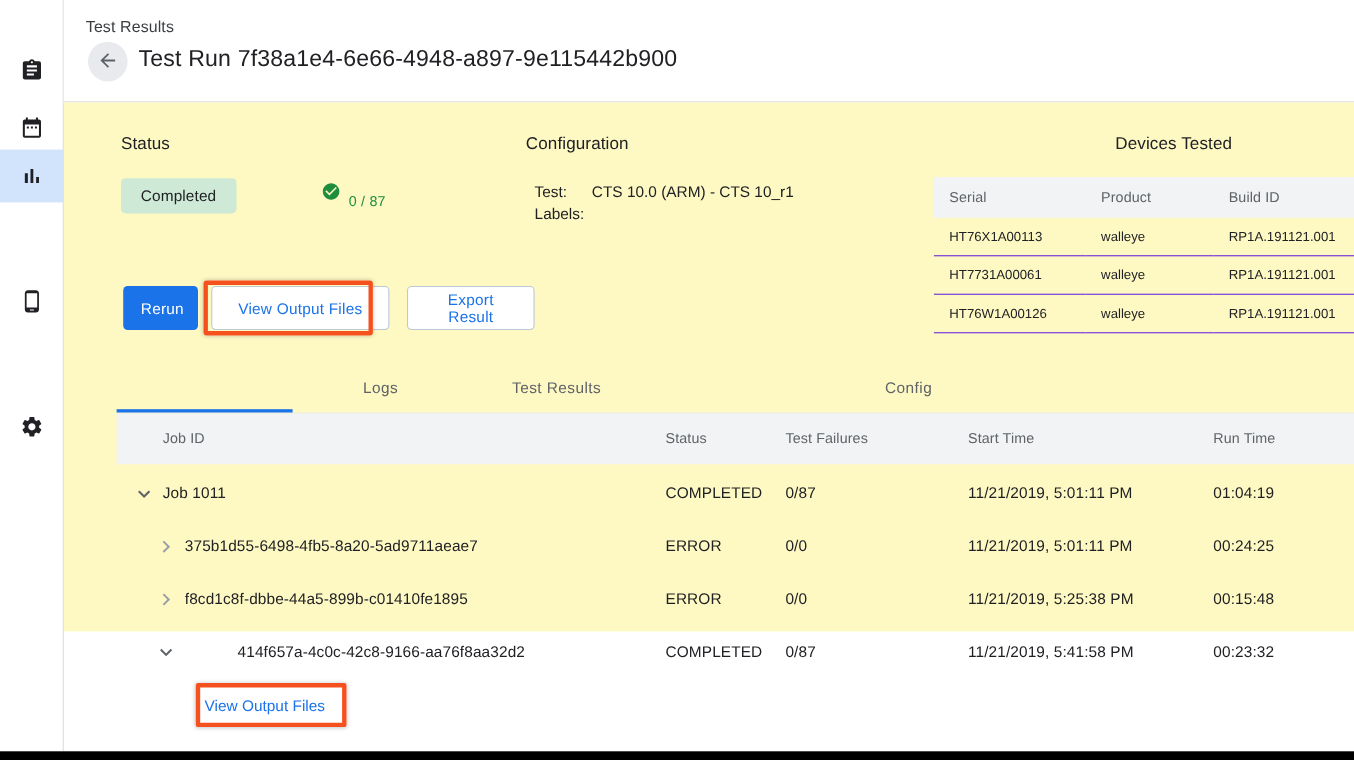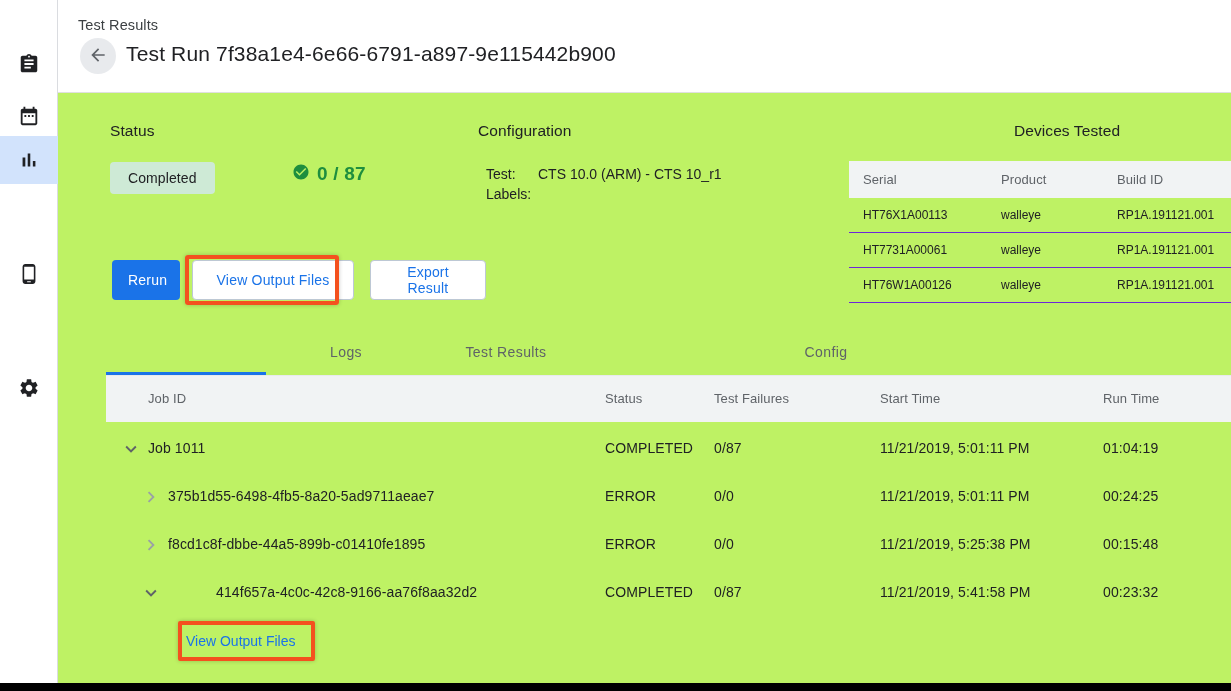--- a/index.html
+++ b/index.html
@@ -2,21 +2,21 @@
 <html><head>
 <meta charset="utf-8">
 <style>
   * { box-sizing: border-box; margin: 0; padding: 0; }
   html, body {
     width: 1231px; height: 691px;
     font-family: "Liberation Sans", sans-serif;
     background: #ffffff;
     overflow: hidden;
   }
-  #app { position: relative; width: 1231px; height: 691px; background:#bef264; }
+  #app { position: relative; width: 1231px; height: 574px; background:#fef9c3; }
 
   
   #sidebar {
     position: absolute; left: 0; top: 0; width: 58px; height: 683px;
     background: #ffffff; border-right: 1px solid #dadce0;
   }
   .side-item {
     position: absolute; left: 0; width: 58px; height: 48px;
     display: flex; align-items: center; justify-content: center;
     cursor: pointer;
@@ -56,21 +56,21 @@
   #status-badge {
     position: absolute; left: 110px; top: 162px;
     background: #ceead6; color: #202124;
     font-size: 14px; border-radius: 4px;
     padding: 8px 18px; letter-spacing: .1px;
   }
   #pass-count {
     position: absolute; left: 292px; top: 163px;
     display: flex; align-items: center; gap: 7px;
   }
-  #pass-count .txt { color: #1e8e3e; font-size: 19px; font-weight: 700; letter-spacing:.2px; }
+  #pass-count .txt { color: #1e8e3e; font-size: 13px; font-weight: 400; letter-spacing:.2px;margin-top:12px; }
 
   #config-rows {
     position: absolute; left: 486px; top: 164px;
     font-size: 14px; color: #202124; line-height: 20px;
   }
   .cfg-row { display: flex; align-items: center; }
   .cfg-key { width: 52px; color:#202124; }
   .cfg-val { color:#202124; }
 
   
@@ -197,21 +197,21 @@
 
   <header id="header">
     <div id="breadcrumb">Test Results</div>
     <button id="back-btn">
       <span>
         <svg width="20" height="20" viewBox="0 0 24 24" fill="#5f6368">
           <path d="M20 11H7.83l5.59-5.59L12 4l-8 8 8 8 1.41-1.41L7.83 13H20v-2z"></path>
         </svg>
       </span>
     </button>
-    <h1 id="page-title">Test Run 7f38a1e4-6e66-6791-a897-9e115442b900</h1>
+    <h1 id="page-title">Test Run 7f38a1e4-6e66-4948-a897-9e115442b900</h1>
   </header>
 
   <div id="status-block" class="section-title">Status</div>
   <div id="status-badge">Completed</div>
   <div id="pass-count">
     <span>
       <svg width="18" height="18" viewBox="0 0 24 24" fill="#1e8e3e">
         <path d="M12 2C6.48 2 2 6.48 2 12s4.48 10 10 10 10-4.48 10-10S17.52 2 12 2zm-2 15l-5-5 1.41-1.41L10 14.17l7.59-7.59L19 8l-9 9z"></path>
       </svg>
     </span>

